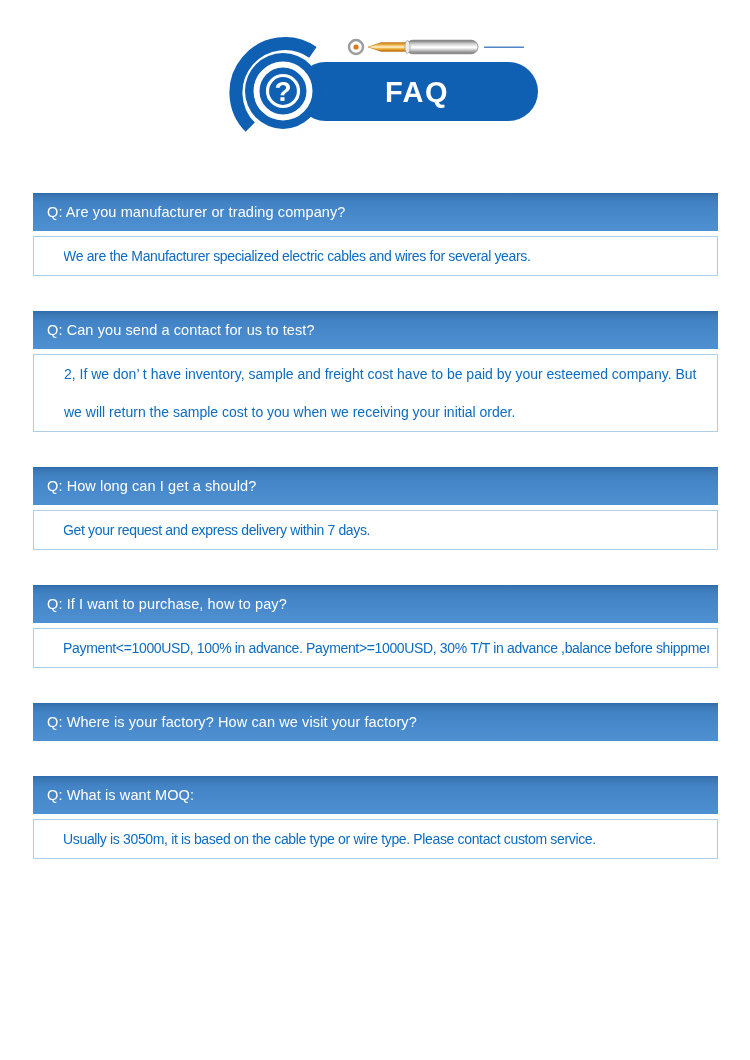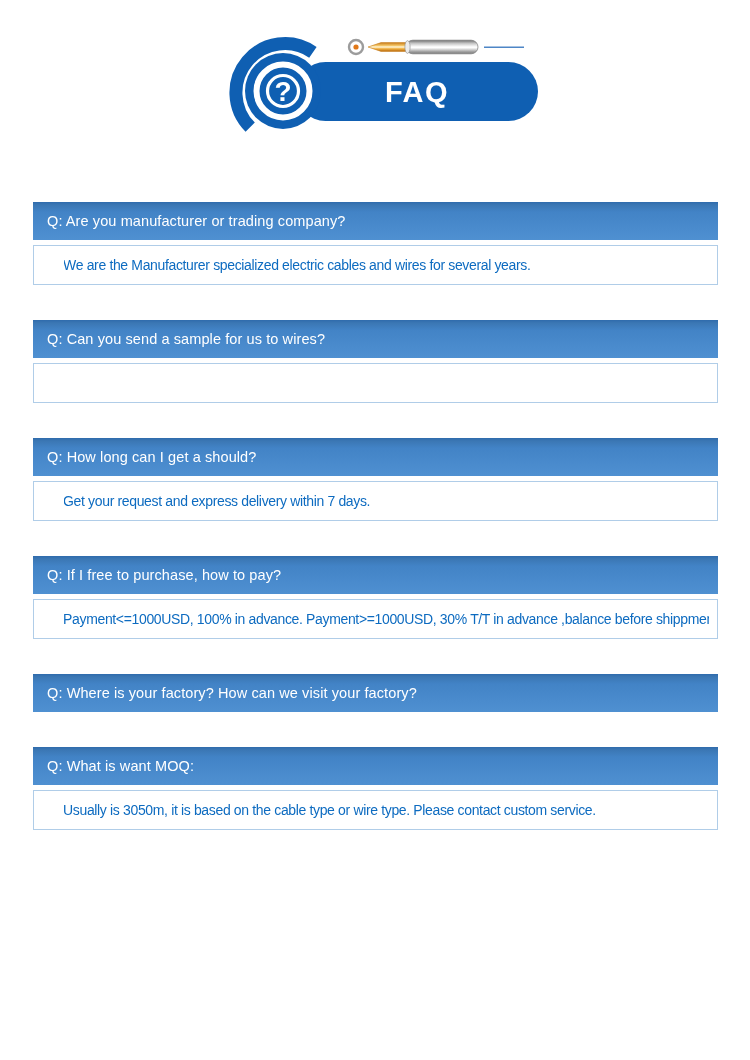--- a/index.html
+++ b/index.html
@@ -5,21 +5,21 @@
   html,body{margin:0;padding:0;background:#ffffff;}
   .page{
     position:relative;
     width:750px;
     height:1060px;
     background:#ffffff;
     overflow:hidden;
     font-family:"Liberation Sans","DejaVu Sans",sans-serif;
   }
   .header-wrap{position:absolute;top:0;left:0;width:750px;height:170px;}
-  .faq-list{position:absolute;top:202px;left:33px;width:685px;}
+  .faq-list{position:absolute;top:193px;left:33px;width:685px;}
   .faq-item{margin-bottom:35px;}
   .q-banner{
     height:38px;
     line-height:38px;
     padding-left:14px;
     margin-bottom:5px;
     background:linear-gradient(180deg,#2f6bac 0px,#3b77b4 3px,#4283c6 10px,#4a8bcd 70%,#4f90d1 100%);
     color:#ffffff;
     font-size:14.5px;
     letter-spacing:0.1px;
@@ -95,38 +95,39 @@
     <div class="q-banner">
       <span class="q-text">Q: Are you manufacturer or trading company?</span>
     </div>
     <div class="a-box">
           <p class="first nowrap">A: We are the Manufacturer specialized electric cables and wires for several years.</p>
         </div>
   </section>
 
   <section class="faq-item">
     <div class="q-banner">
-      <span class="q-text">Q: Can you send a sample for us to wires?</span>
+      <span class="q-text">Q: Can you send a contact for us to test?</span>
     </div>
     <div class="a-box">
+          <p>2, If we don’ t have inventory, sample and freight cost have to be paid by your esteemed company. But we will return the sample cost to you when we receiving your initial order.</p>
         </div>
   </section>
 
   <section class="faq-item">
     <div class="q-banner">
       <span class="q-text">Q: How long can I get a should?</span>
     </div>
     <div class="a-box">
           <p class="first nowrap">A: Get your request and express delivery within 7 days.</p>
         </div>
   </section>
 
   <section class="faq-item">
     <div class="q-banner">
-      <span class="q-text">Q: If I free to purchase, how to pay?</span>
+      <span class="q-text">Q: If I want to purchase, how to pay?</span>
     </div>
     <div class="a-box">
           <p class="first nowrap">A: Payment&lt;=1000USD, 100% in advance. Payment&gt;=1000USD, 30% T/T in advance ,balance before shippment.</p>
         </div>
   </section>
 
   <section class="faq-item">
     <div class="q-banner">
       <span class="q-text">Q: Where is your factory? How can we visit your factory?</span>
     </div>

